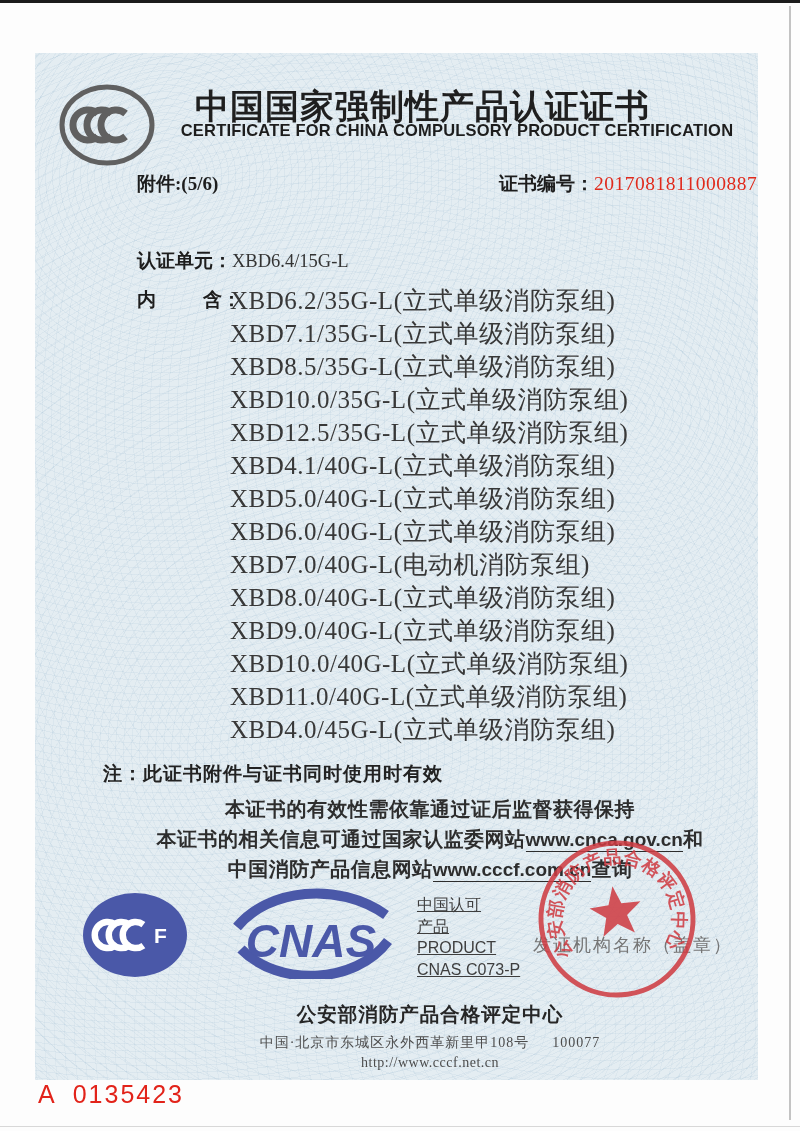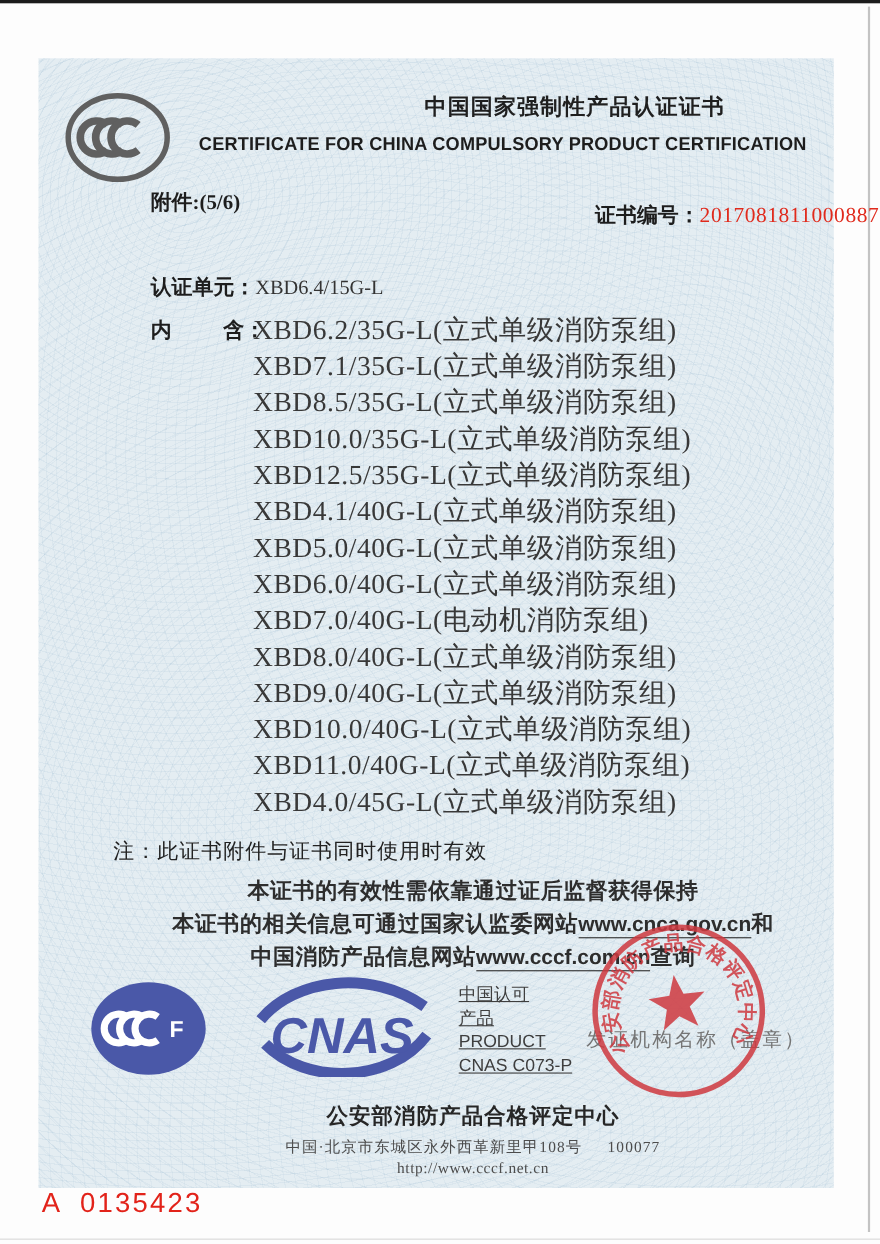--- a/index.html
+++ b/index.html
@@ -22,42 +22,42 @@
     background-color:#e4edf2;
     background-image:
       repeating-radial-gradient(circle at 18% 12%, rgba(125,165,195,0.10) 0 1px, rgba(0,0,0,0) 1px 7px),
       repeating-radial-gradient(circle at 82% 35%, rgba(125,165,195,0.09) 0 1px, rgba(0,0,0,0) 1px 9px),
       repeating-radial-gradient(circle at 40% 68%, rgba(125,165,195,0.09) 0 1px, rgba(0,0,0,0) 1px 8px),
       repeating-radial-gradient(circle at 65% 95%, rgba(125,165,195,0.08) 0 1px, rgba(0,0,0,0) 1px 10px);
   }
   .abs { position:absolute; }
 
   .title-cn {
-    left:160px; top:31px; width:464px; text-align:right;
-    font-family:"Liberation Sans","DejaVu Sans",sans-serif;
-    font-weight:bold; font-size:20px; letter-spacing:1px; color:#1f1f1f;
+    left:160px; top:31px; width:464px; text-align:left;
+    font-family:"Liberation Sans","DejaVu Sans",sans-serif;
+    font-weight:bold; font-size:34px; letter-spacing:1px; color:#1f1f1f;
     white-space:nowrap;
   }
   .title-en {
     left:120px; top:68px; width:604px; text-align:center;
     font-family:"Liberation Sans","DejaVu Sans",sans-serif;
     font-weight:bold; font-size:17px; letter-spacing:0.2px; color:#1d1d1d;
     white-space:nowrap; transform:scaleX(0.97); transform-origin:center;
   }
   .lbl  { font-weight:bold; color:#1d1d1d; font-size:19px; }
   .val  { color:#333; font-size:18.5px; }
   .red  { color:#e02a1c; }
   .row  { white-space:nowrap;padding-left:12px; }
 
   .model-list { left:195px; top:231px; width:420px; }
   .model-line {
     height:33px; line-height:33px; font-size:25px; color:#383838;
     letter-spacing:0.5px; white-space:nowrap;
   }
-  .note-line { left:68px; top:708px; font-weight:normal; font-size:19px; color:#222; letter-spacing:1px; }
+  .note-line { left:68px; top:708px; font-weight:bold; font-size:19px; color:#222; letter-spacing:1px; }
 
   .footer-line {
     left:0; width:790px; text-align:center;
     font-family:"Liberation Sans","DejaVu Sans",sans-serif;
     font-weight:600; font-size:20px; color:#2d2d2d; letter-spacing:0.5px;
     white-space:nowrap;
   }
   .doc-link {
     font-weight:600; font-size:19px; letter-spacing:0;
     border-bottom:1.5px solid #2d2d2d; padding-bottom:1px;
@@ -109,21 +109,21 @@
     <path d="M40.6,30.5 A15,15 0 1 0 40.6,53.5" fill="none" stroke="#606060" stroke-width="7"></path>
     <path d="M54.6,30.5 A15,15 0 1 0 54.6,53.5" fill="none" stroke="#606060" stroke-width="7"></path>
     <path d="M68.6,30.5 A15,15 0 1 0 68.6,53.5" fill="none" stroke="#606060" stroke-width="7"></path>
   </svg>
   <div class="abs title-cn">中国国家强制性产品认证证书</div>
   <div class="abs title-en">CERTIFICATE FOR CHINA COMPULSORY PRODUCT CERTIFICATION</div>
 
   <div class="abs row" style="left:90px; top:118px;">
     <span class="lbl">附件:(5/6)</span>
   </div>
-  <div class="abs row" style="left:452px; top:130px;margin-left:42px;">
+  <div class="abs row" style="left:452px; top:118px;">
     <span class="lbl">证书编号：</span><span class="val red" style="font-size:19.5px; letter-spacing:0.5px;">2017081811000887</span>
   </div>
 
   <div class="abs row" style="left:90px; top:195px;">
     <span class="lbl">认证单元：</span><span class="val">XBD6.4/15G-L</span>
   </div>
   <div class="abs row" style="left:90px; top:234px;">
     <span class="lbl">内</span><span class="lbl" style="margin-left:47px;">含：</span>
   </div>
 

